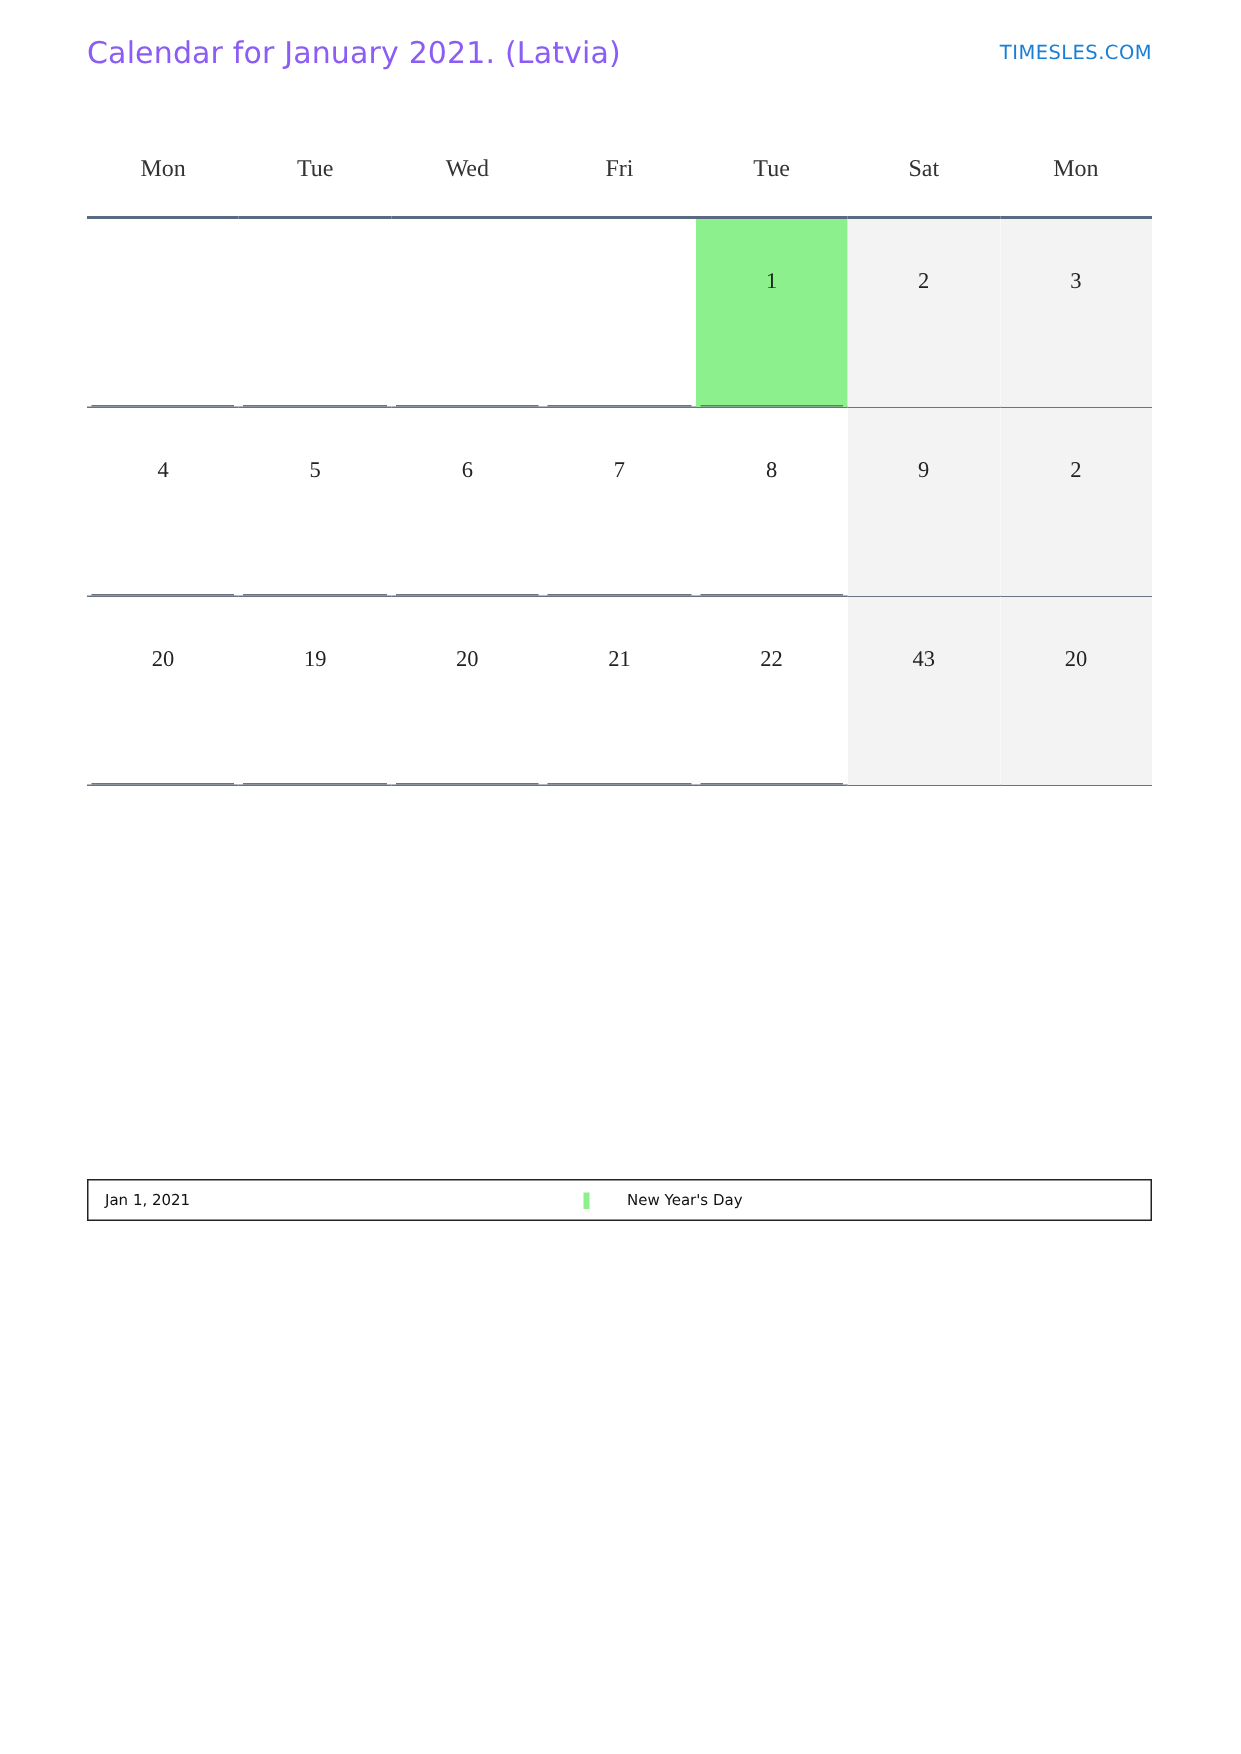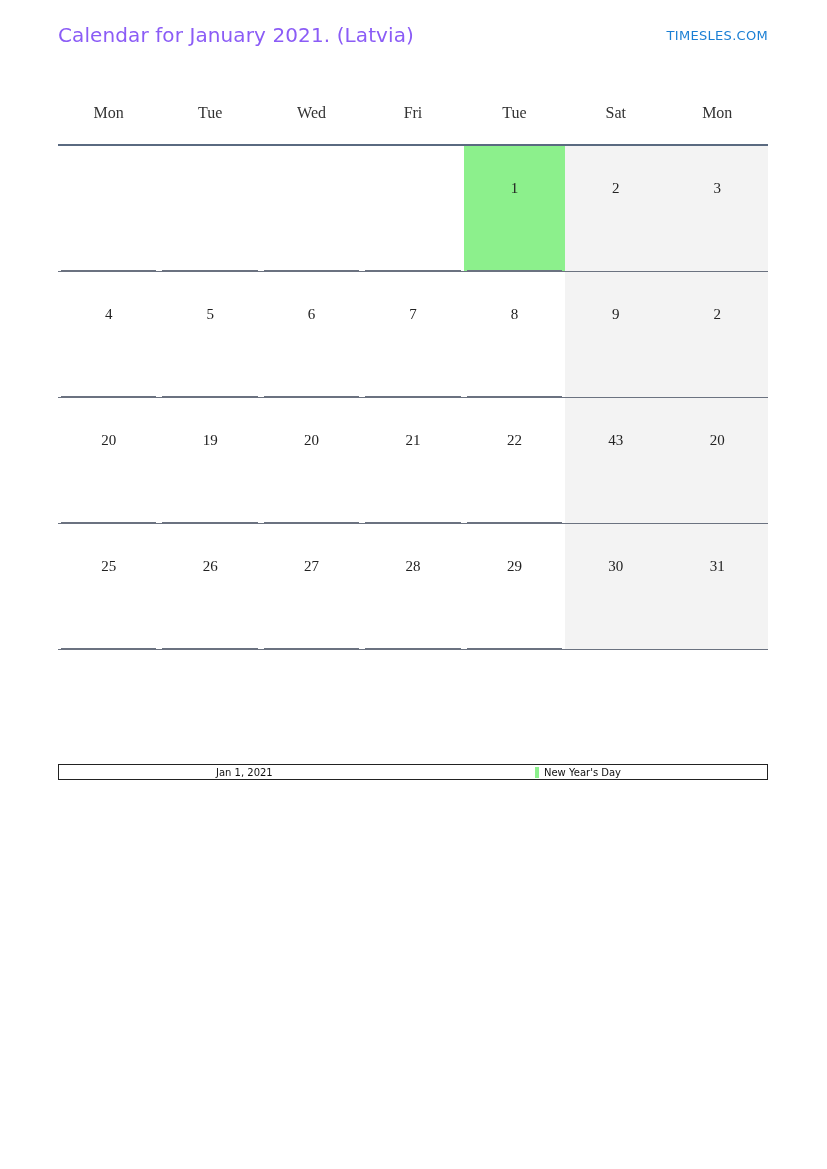--- a/index.html
+++ b/index.html
@@ -108,41 +108,41 @@
     height: 1px;
     background: #6b7280;
   }
   td.we {
     border-bottom: none;
   }
   
   .legend {
     position: absolute;
     left: 58px;
-    top: 764px;
-    width: 710px;
-    height: 16px;
+    top: 786px;
+    width: 710px;
+    height: 28px;
     border: 1px solid #222222;
     box-sizing: border-box;
     display: flex;
     align-items: center;
     font-size: 10px;
     color: #111111;
-    justify-content: center;
   }
   .legend-date {
     padding-left: 11px;
     width: 330px;
     box-sizing: border-box;
     white-space: nowrap;
   }
   .legend-event {
     display: flex;
     align-items: center;
     white-space: nowrap;
+    gap: 20px;
   }
   .legend-swatch {
     display: inline-block;
     width: 4px;
     height: 11px;
     background: #8cf08c;
     margin-right: 5px;
   }
 </style>
 </head>
@@ -231,43 +231,20 @@
             <td class="wd">
               <span class="daynum">22</span>
             </td>
             <td class="we weekend">
               <span class="daynum">43</span>
             </td>
             <td class="we weekend">
               <span class="daynum">20</span>
             </td>
           </tr>
-          <tr>
-            <td class="wd">
-              <span class="daynum">25</span>
-            </td>
-            <td class="wd">
-              <span class="daynum">26</span>
-            </td>
-            <td class="wd">
-              <span class="daynum">27</span>
-            </td>
-            <td class="wd">
-              <span class="daynum">28</span>
-            </td>
-            <td class="wd">
-              <span class="daynum">29</span>
-            </td>
-            <td class="we weekend">
-              <span class="daynum">30</span>
-            </td>
-            <td class="we weekend">
-              <span class="daynum">31</span>
-            </td>
-          </tr>
         </tbody>
     </table>
   </div>
 
   <div class="legend">
     <span class="legend-date">Jan 1, 2021</span>
     <span class="legend-event">
       <span class="legend-swatch"></span>
       <span>New Year's Day</span>
     </span>

